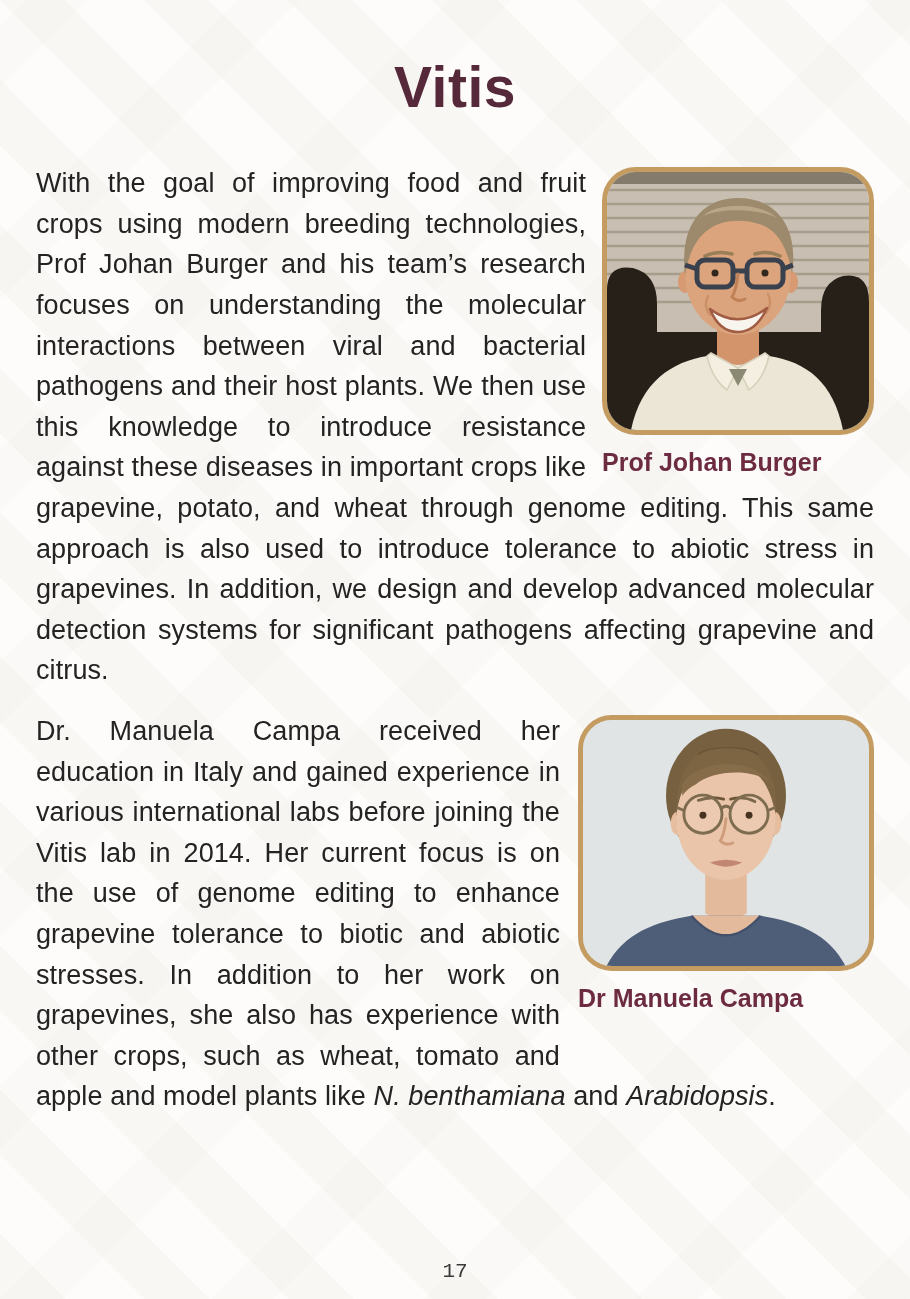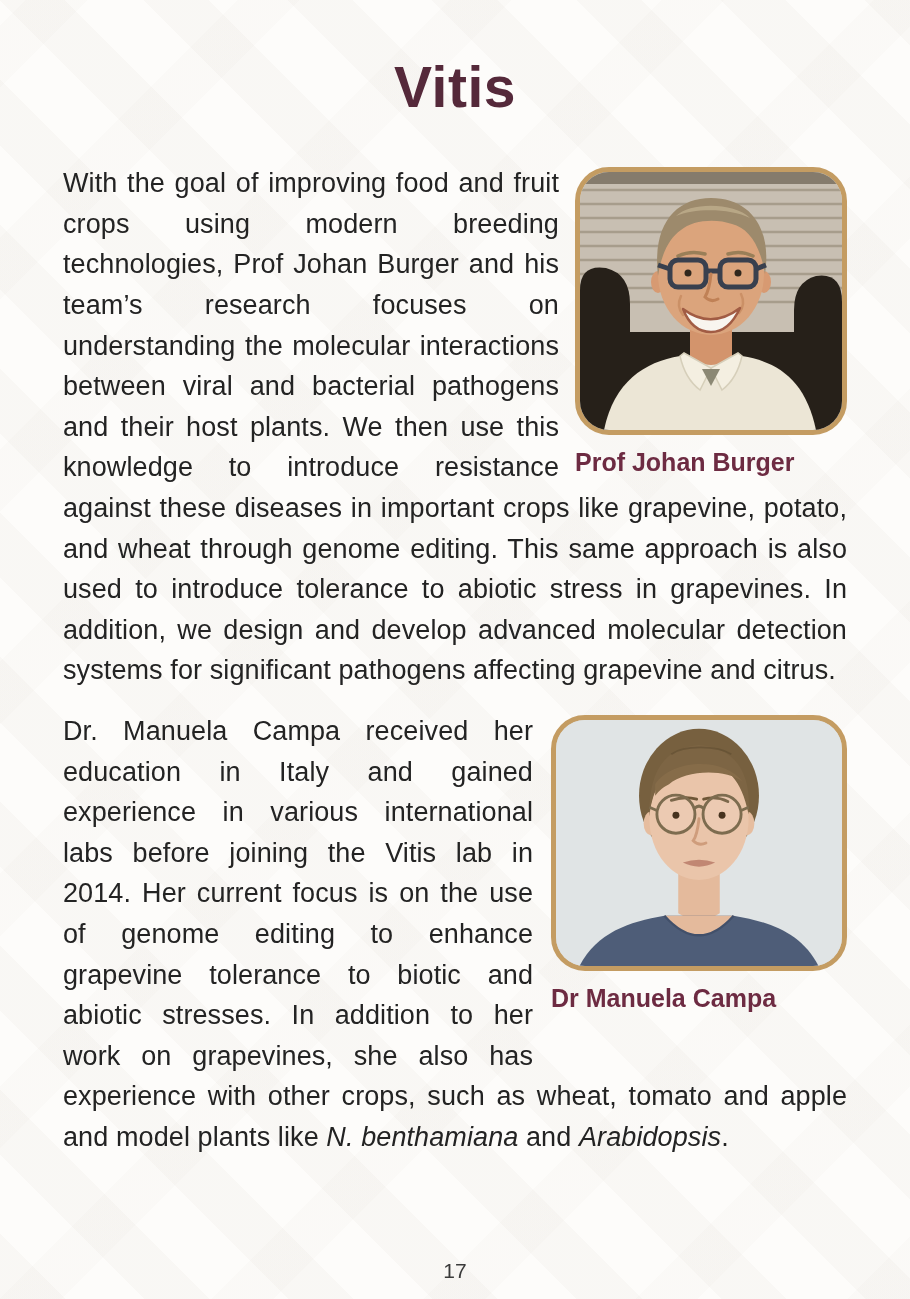--- a/index.html
+++ b/index.html
@@ -7,21 +7,21 @@
     position:relative; width:910px; height:1299px; margin:0 auto;
     background-color:#fdfcfa; overflow:hidden;
     font-family:"Liberation Sans", sans-serif; color:var(--body-text,#232323);
   }
   .bg-pattern {
     position:absolute; inset:0; pointer-events:none;
     background:
       repeating-linear-gradient(45deg, rgba(185,173,158,0.06) 0 46px, rgba(0,0,0,0) 46px 102px),
       repeating-linear-gradient(-45deg, rgba(185,173,158,0.035) 0 44px, rgba(0,0,0,0) 44px 150px);
   }
-  .content { position:relative; padding:0 63px; }
+  .content { position:relative; padding:0 36px; }
   h1.page-title {
     margin:54px 0 42px; text-align:center;
     font-size:57px; line-height:1.18; font-weight:700;
     color:var(--title-maroon,#55293a); letter-spacing:0.5px;
   }
   p.body {
     font-size:27px; line-height:40.6px; text-align:justify;
     margin:0 0 20px; letter-spacing:0.1px;
   }
   p.closing { clear:both; }
@@ -37,21 +37,21 @@
   .fig-johan .photo-frame { height:268px; }
   .fig-campa .photo-frame { height:256px; }
   .photo-frame svg { display:block; width:100%; height:100%; }
   figcaption.photo-caption {
     margin-top:12px; text-align:left;
     font-size:25px; font-weight:700; color:var(--caption-maroon,#6d2b42);
     line-height:31px;
   }
   .page-number {
     position:absolute; bottom:16px; left:0; right:0; text-align:center;
-    font-family:Liberation Sans, sans-serif; font-size:21px; color:#3a3a3a;
+    font-family:Liberation Mono, monospace; font-size:21px; color:#3a3a3a;
   }
 </style>
 </head>
 <body>
 
 <div class="page">
   <div class="bg-pattern"></div>
 
   <div class="content">
 

